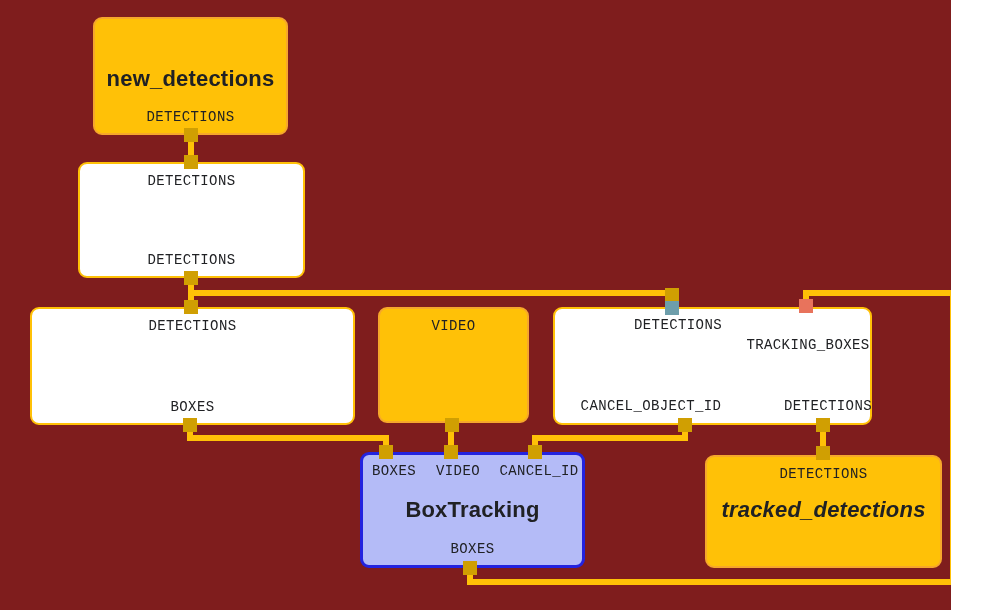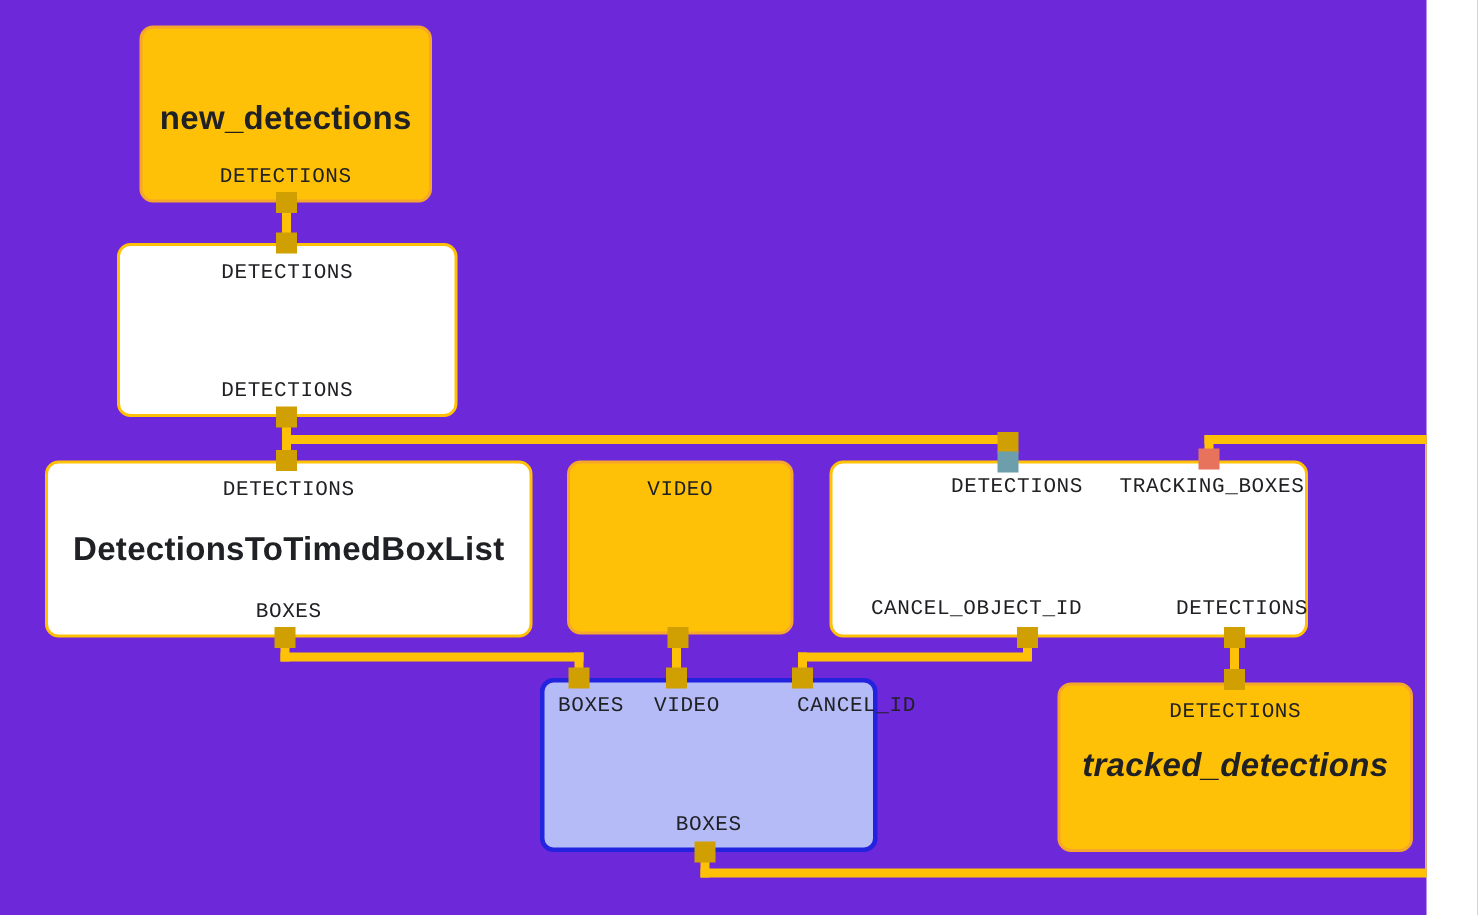--- a/index.html
+++ b/index.html
@@ -1,19 +1,19 @@
 <!DOCTYPE html>
 <html><head>
 <meta charset="utf-8">
 <style>
   html,body{margin:0;padding:0;background:#ffffff;}
   #canvas{
     position:relative;
     width:951px;height:610px;
-    background:#6d28d9;
+    background:#7f1d1d;
     overflow:hidden;
     font-family:"Liberation Sans", sans-serif;
     color:#202124;
   }
   
   .seg{position:absolute;background:#FFC107;z-index:1;}
   
   .psq{position:absolute;width:14px;height:14px;z-index:4;}
   .psq.gold{background:#D09F02;}
   .psq.teal{background:#6D9EAB;}
@@ -77,49 +77,49 @@
     </div>
     <div class="prow">
       <span class="plabel">DETECTIONS</span>
     </div>
   </div>
 
   <div class="node white" style="left:30px;top:307px;width:325px;height:118px;">
     <div class="prow">
       <span class="plabel">DETECTIONS</span>
     </div>
-    <div class="ntitle">DetectionsToTimedBoxList</div>
     <div class="prow">
       <span class="plabel">BOXES</span>
     </div>
   </div>
 
   <div class="node orange src" style="left:378px;top:307px;width:151px;height:116px;">
     <div class="prow">
       <span class="plabel">VIDEO</span>
     </div>
   </div>
 
   <div class="node white" style="left:553px;top:307px;width:319px;height:118px;">
     <div class="prow">
       <span class="plabel abs" style="left:119px;">DETECTIONS</span>
-      <span class="plabel abs" style="left:249px;">TRACKING_BOXES</span>
+      <span class="plabel abs" style="left:249px;margin-top:20px;">TRACKING_BOXES</span>
     </div>
     <div class="prow">
       <span class="plabel abs" style="left:92px;">CANCEL_OBJECT_ID</span>
       <span class="plabel abs" style="left:269px;">DETECTIONS</span>
     </div>
   </div>
 
   <div class="node blue" style="left:360px;top:452px;width:225px;height:116px;">
     <div class="prow">
       <span class="plabel abs" style="left:27px;">BOXES</span>
       <span class="plabel abs" style="left:91px;">VIDEO</span>
-      <span class="plabel abs" style="left:172px;margin-left:32px;">CANCEL_ID</span>
+      <span class="plabel abs" style="left:172px;">CANCEL_ID</span>
     </div>
+    <div class="ntitle">BoxTracking</div>
     <div class="prow">
       <span class="plabel">BOXES</span>
     </div>
   </div>
 
   <div class="node orange snk" style="left:705px;top:455px;width:237px;height:113px;">
     <div class="prow">
       <span class="plabel">DETECTIONS</span>
     </div>
     <div class="ntitle">tracked_detections</div>

